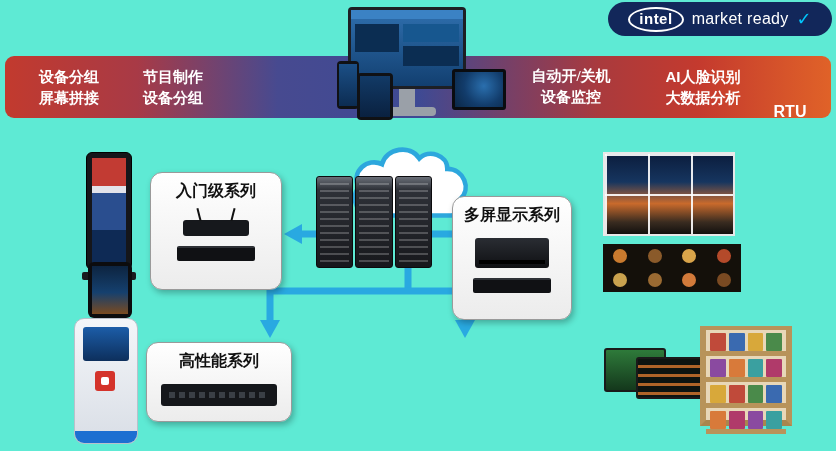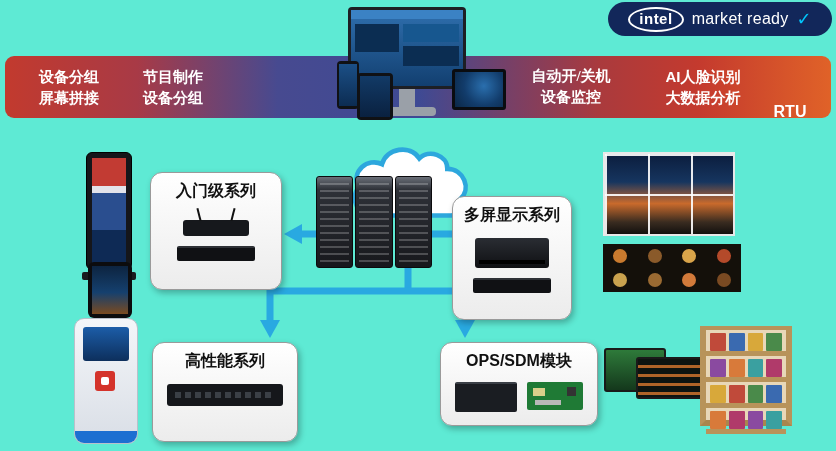--- a/index.html
+++ b/index.html
@@ -84,21 +84,21 @@
 
   
   .cat-box {
     position:absolute; background:linear-gradient(180deg,#ffffff 0%,#ececec 100%);
     border:1px solid #9a9a9a; border-radius:12px; box-shadow:2px 3px 6px rgba(0,0,0,.28);
     text-align:center; z-index:2; box-sizing:border-box;
   }
   .cat-title { font-weight:bold; font-size:16px; color:#111; margin-top:8px; }
   .box-entry { left:150px; top:172px; width:132px; height:118px; }
   .box-multi { left:452px; top:168px; width:120px; height:124px;margin-top:28px; }
-  .box-high  { left:152px; top:342px; width:146px; height:100px; }
+  .box-high  { left:146px; top:342px; width:146px; height:80px; }
   .box-ops   { left:440px; top:342px; width:158px; height:84px; }
 
   .router { position:relative; width:66px; height:16px; background:#16181c; border-radius:3px; margin:18px auto 0; }
   .router .ant { position:absolute; width:2px; height:13px; background:#111; top:-12px; }
   .router .ant.a1 { left:15px; transform:rotate(-14deg); }
   .router .ant.a2 { right:15px; transform:rotate(14deg); }
   .player-flat { width:78px; height:13px; background:#101114; border-radius:2px; margin:10px auto 0; border-top:2px solid #2e3136; }
   .player-box { width:74px; height:30px; background:linear-gradient(180deg,#2a2d33,#0f1013); border-radius:3px; margin:12px auto 0; position:relative; }
   .player-box::after { content:""; position:absolute; left:4px; right:4px; bottom:4px; height:4px; background:#000; }
   .player-wide { width:116px; height:22px; background:#15171b; border-radius:3px; margin:12px auto 0; position:relative; }
@@ -251,31 +251,20 @@
     <div class="cat-title">多屏显示系列</div>
     <div class="player-box"></div>
     <div class="player-flat"></div>
   </div>
 
   <div class="cat-box box-high">
     <div class="cat-title">高性能系列</div>
     <div class="player-wide"></div>
   </div>
 
-  <div class="cat-box box-ops">
-    <div class="cat-title">OPS/SDM模块</div>
-    <div class="ops-devices">
-      <div class="module-a"></div>
-      <div class="pcb">
-          <i class="c1"></i>
-          <i class="c2"></i>
-          <i class="c3"></i>
-        </div>
-    </div>
-  </div>
 
   <div class="totem">
     <div class="totem-body">
         <div class="totem-screen"></div>
       </div>
     <div class="totem-base"></div>
   </div>
   <div class="tablet-side">
       <div class="scr"></div>
     </div>

